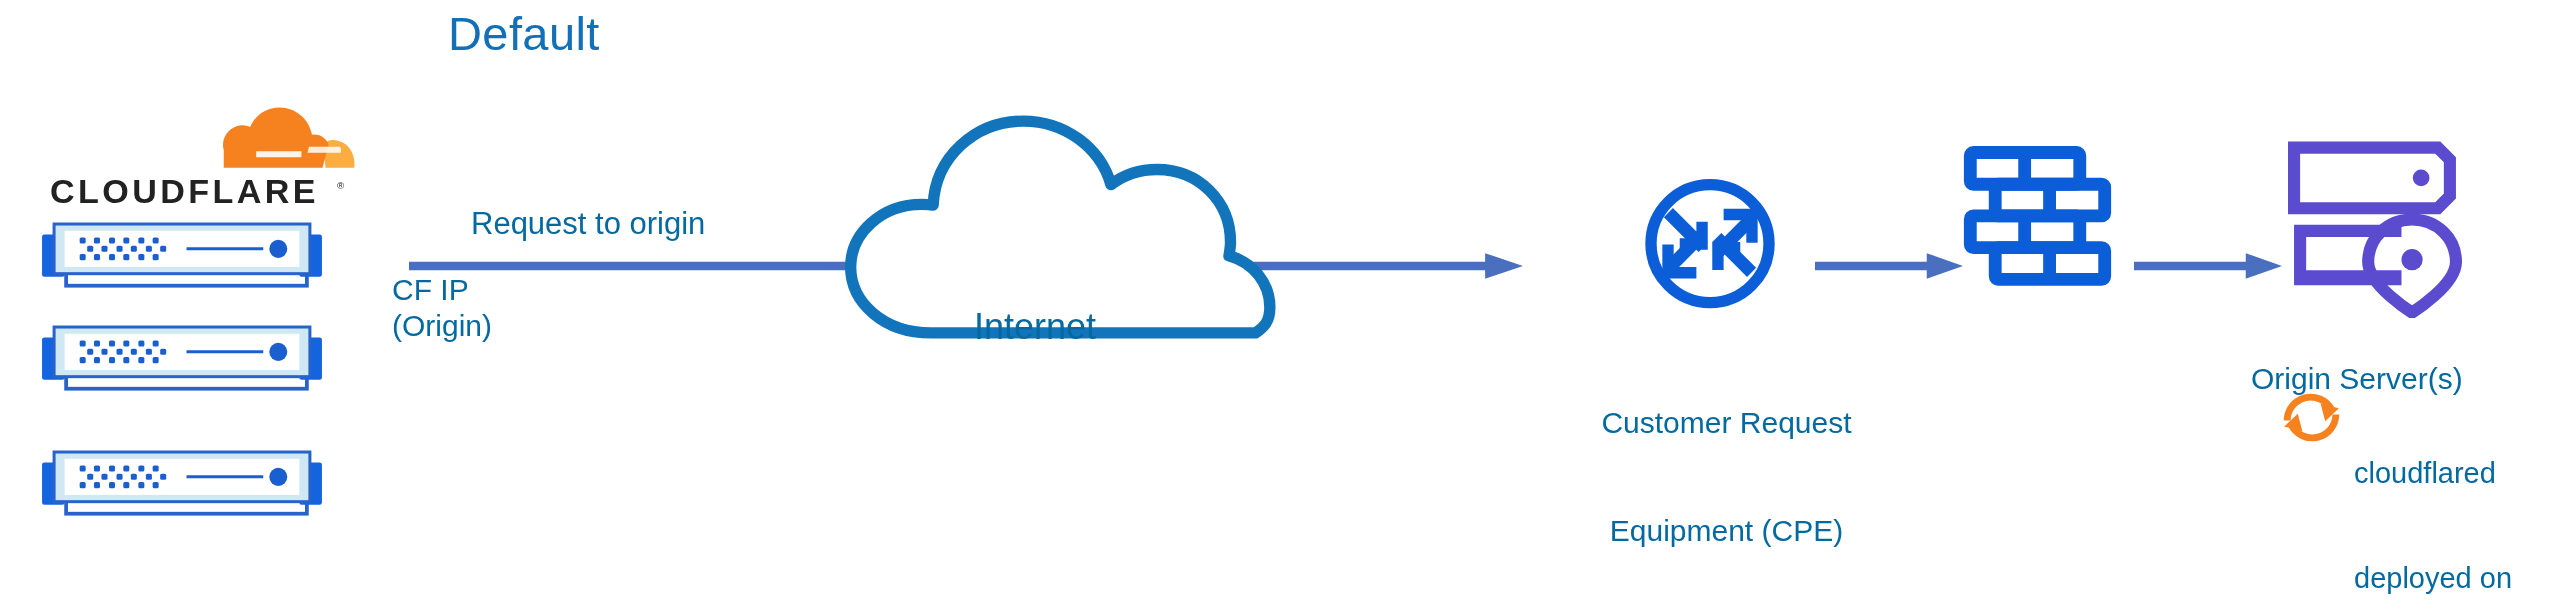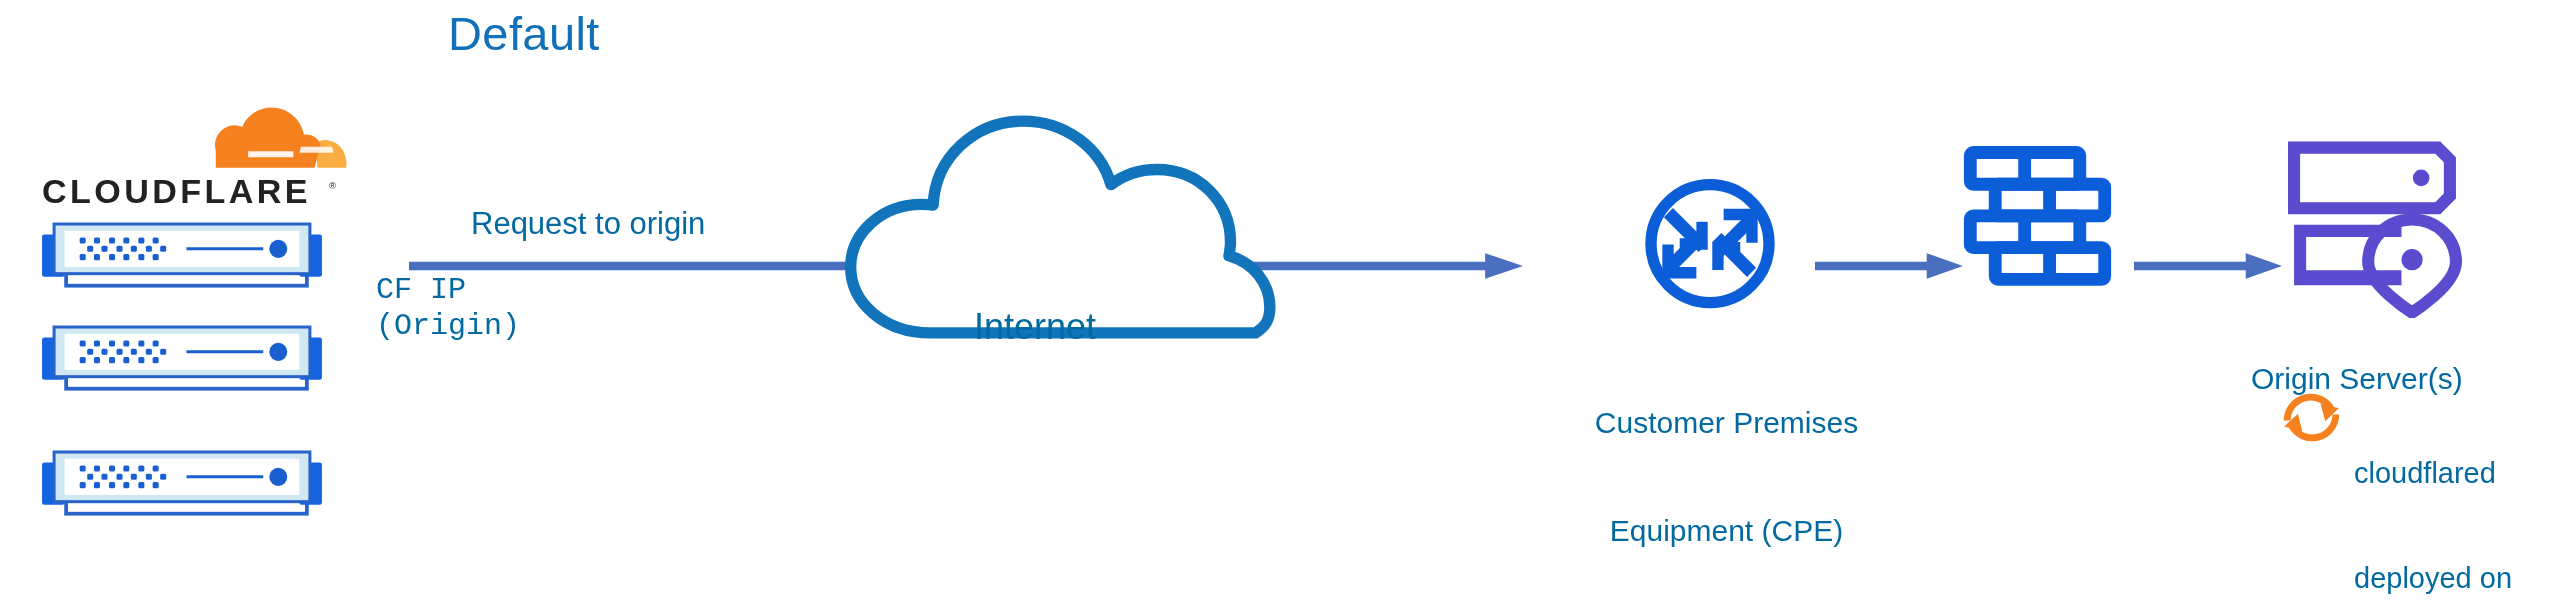--- a/index.html
+++ b/index.html
@@ -24,39 +24,39 @@
   #diagram-title {
     left: 448px;
     top: 6px;
     font-size: 47px;
     color: #1270B8;
     letter-spacing: 0.4px;
     white-space: nowrap;
   }
 
   
-  #cf-logo { left: 42px; top: 106px; width: 303px; height: 110px; text-align: right; }
+  #cf-logo { left: 50px; top: 106px; width: 303px; height: 110px; text-align: right; }
   #cf-logo .cf-mark { position: absolute; left: 173px; top: 0px; width: 132px; height: 62px; }
   #cf-logo .cf-word { position: absolute; left: 0px; top: 68px; width: 303px; height: 35px; }
 
   
   .edge-server { width: 312px; height: 79px; }
   .edge-server svg { display: block; width: 100%; height: 100%; }
 
   
   .label {
     color: #0369a1;
     font-size: 30px;
     line-height: 36px;
     white-space: pre;
   }
   .label-small { font-size: 29px; line-height: 35px; }
 
   #request-to-origin { left: 471px; top: 206px; font-size: 31px; }
-  #cf-ip-label { left: 376px; top: 272px; font-size: 30px; line-height: 36px; font-family: Liberation Mono, monospace; }
+  #cf-ip-label { left: 392px; top: 272px; font-size: 30px; line-height: 36px; }
 
   #internet-label {
     left: 974px; top: 281px;
     font-size: 36px;
     margin-top: 28px;
   }
 
   #cpe-label { left: 1560px; top: 333px; text-align: center; width: 333px; }
   #firewall-label { left: 1886px; top: 327px; text-align: center; width: 333px; }
   #origin-label { left: 2251px; top: 333px; width: 318px; margin-top: 28px; }
@@ -258,21 +258,21 @@
         <path d="M52 93 L67 93 L67 123 L97 123 L97 138 L52 138 Z"></path>
       </g>
 
       <g fill="#0B5ED7">
         <path d="M118 90 L164 136 L176 124 L130 78 Z"></path>
         <path d="M118 90 L155 90 L155 105 L133 105 L133 127 L118 127 Z"></path>
       </g>
     </svg>
   </div>
   <div class="abs label" id="cpe-label">
-    <div>Customer Premises</div>
+    <div>Customer Request</div>
     <div>Equipment (CPE)</div>
   </div>
 
   <div class="abs" style="left:1815px; top:250px; width:151px; height:32px;">
     <svg class="arrow-svg" viewBox="0 0 200 42" width="151" height="32" xmlns="http://www.w3.org/2000/svg">
       <line x1="0" y1="21" x2="155" y2="21" stroke="#4A6FBF" stroke-width="11"></line>
       <path d="M148 4 L196 21 L148 38 Z" fill="#4A6FBF"></path>
     </svg>
   </div>
 

